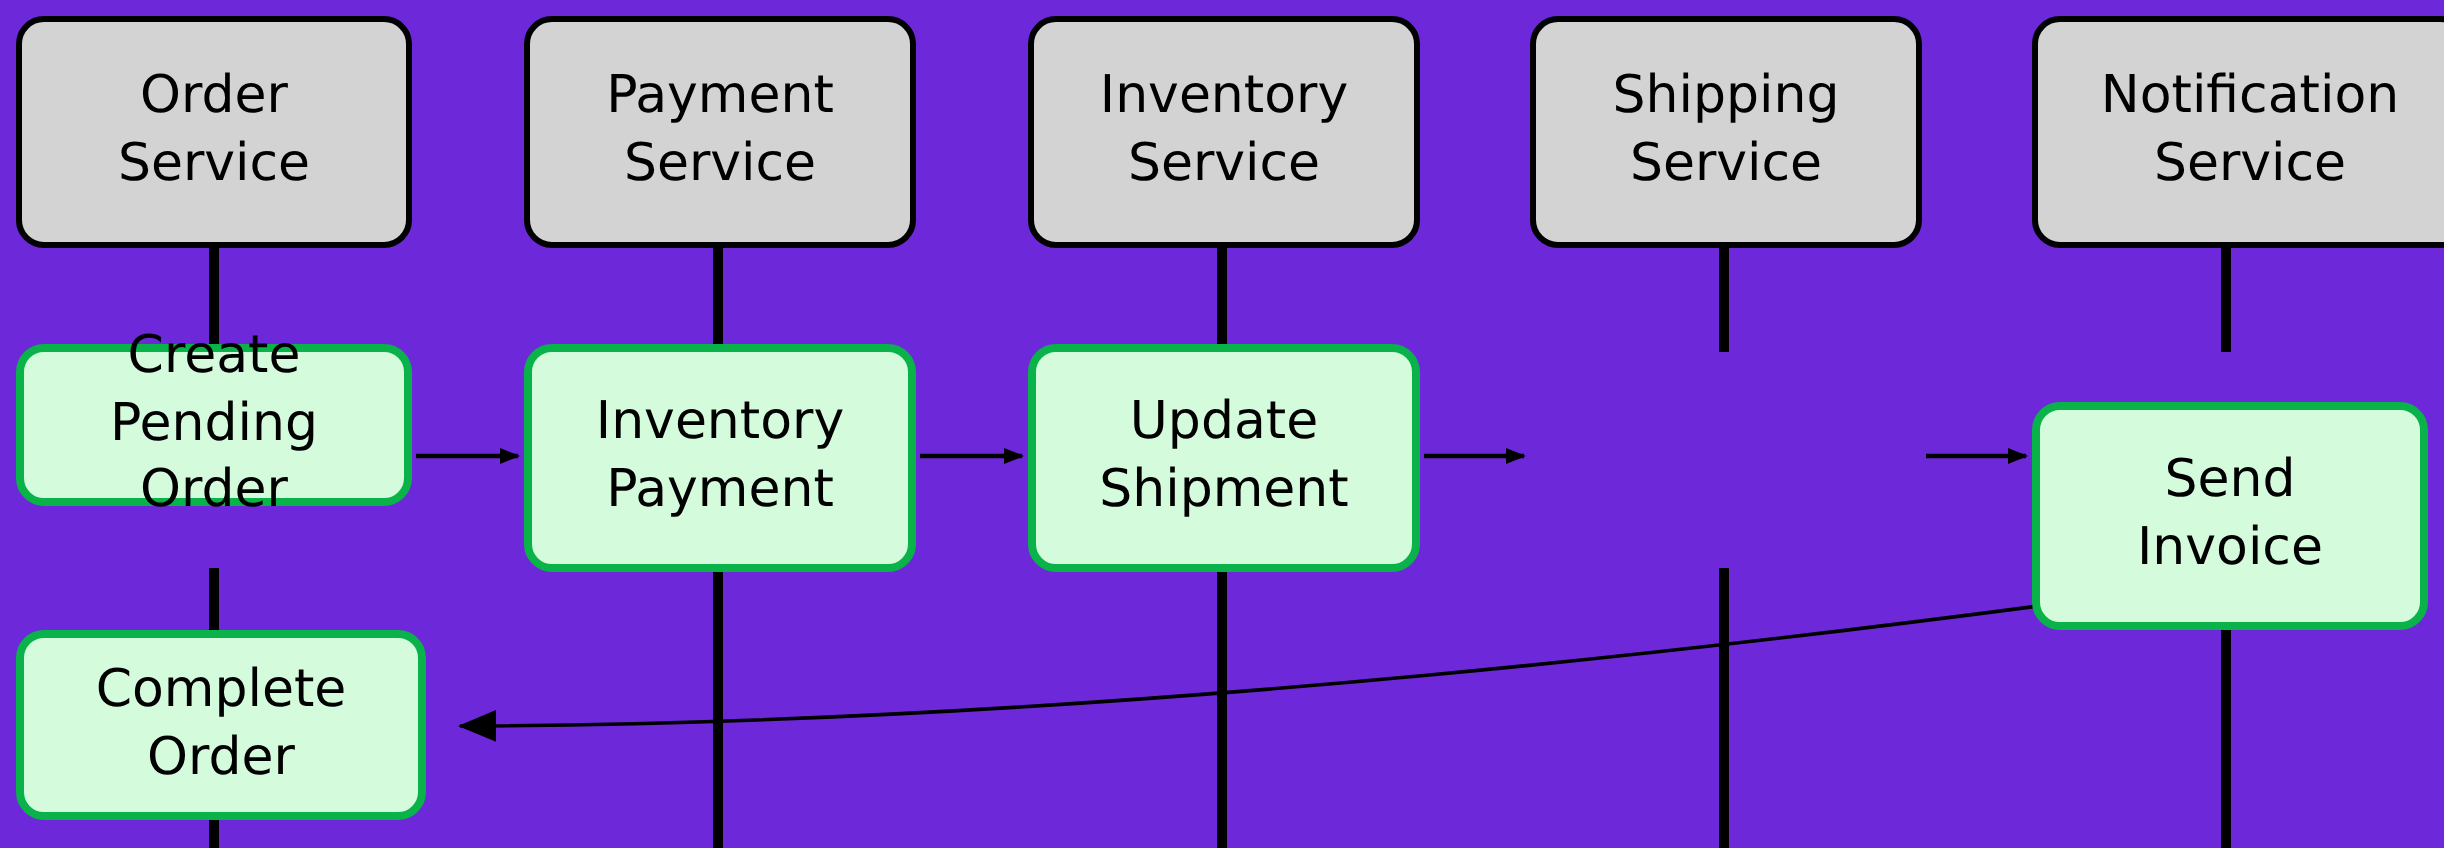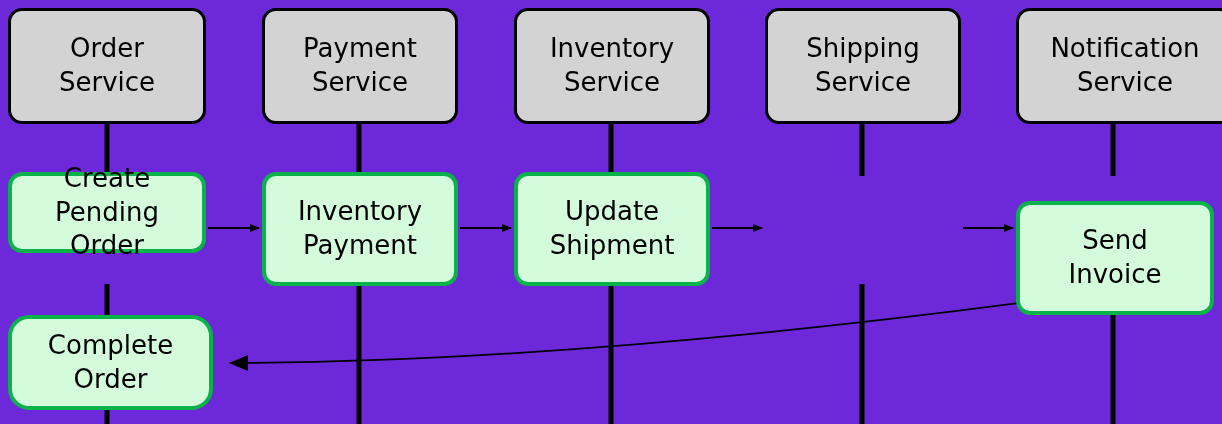--- a/index.html
+++ b/index.html
@@ -134,18 +134,18 @@
     <span class="node-label">Update
 Shipment</span>
   </div>
 
 
   <div class="node node-action" style="left:1016px; top:172px; width:198px; height:114px;margin-top:29px;">
     <span class="node-label">Send
 Invoice</span>
   </div>
 
-  <div class="node node-action" style="left:8px; top:315px; width:205px; height:95px;border-radius:21px;">
+  <div class="node node-action" style="left:8px; top:315px; width:205px; height:95px;">
     <span class="node-label">Complete
 Order</span>
   </div>
 
 </div>
 
 </body></html>

